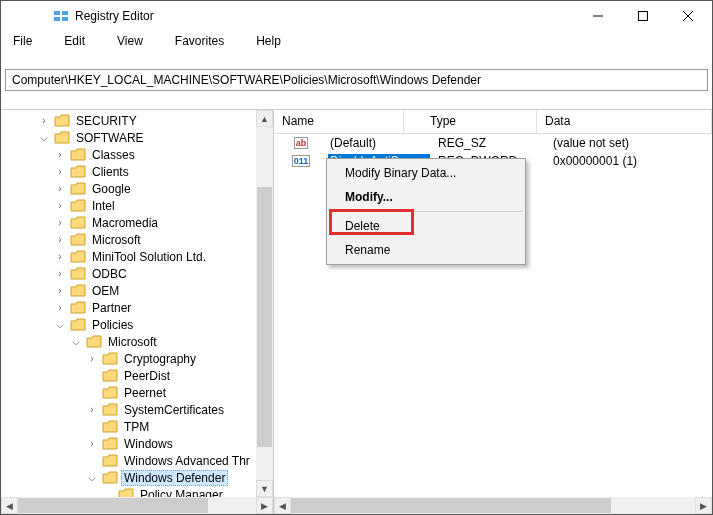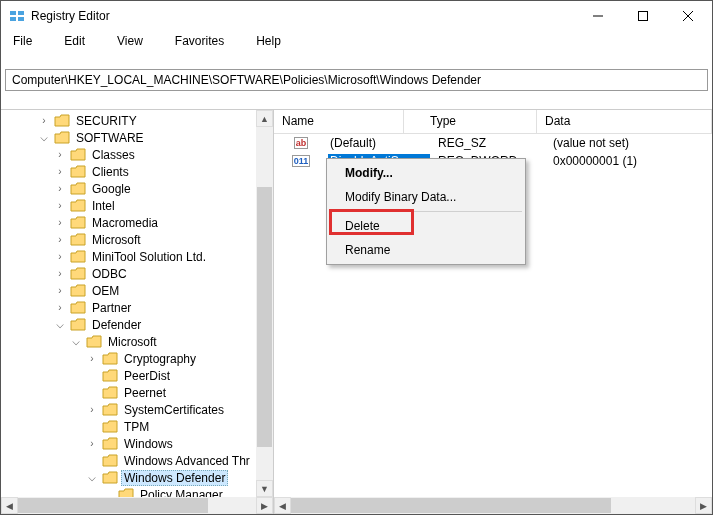--- a/index.html
+++ b/index.html
@@ -1,18 +1,18 @@
 <!DOCTYPE html>
 <html><head>
 <meta charset="utf-8">
 <style>
 * { box-sizing: border-box; margin: 0; padding: 0; }
 body { font-family: "Segoe UI", Tahoma, sans-serif; font-size: 12px; background: #fff; color: #000; }
 .window { width: 713px; height: 515px; border: 1px solid #555; background: #fff; display: flex; flex-direction: column; }
-.titlebar { height: 30px; display: flex; align-items: center; padding: 0 2px 0 8px; }
+.titlebar { height: 30px; display: flex; align-items: center; padding: 0 2px 0 8px; margin-left: 44px; }
 .titlebar-icon { width: 16px; height: 16px; margin-right: 6px; }
 .title-text { flex: 1; font-size: 12px; }
 .win-controls { display: flex; }
 .win-btn { width: 45px; height: 28px; display: flex; align-items: center; justify-content: center; }
 .menubar { height: 20px; display: flex; align-items: center; padding: 0 4px; gap: 16px; }
 .menu-item { padding: 2px 8px; }
 .addrbar { height: 22px; border: 1px solid #999; margin: 18px 4px; padding: 2px 6px; font-size: 12px; display: flex; align-items: center; background: #fff; }
 .content { flex: 1; display: flex; border-top: 1px solid #ccc; min-height: 0; }
 .tree-pane { width: 273px; border-right: 1px solid #ccc; overflow: hidden; position: relative; }
 .tree-inner { overflow: hidden; height: calc(100% - 17px); }
@@ -184,21 +184,21 @@
               <span class="folder-icon"><svg width="16" height="14" viewBox="0 0 16 14">
                   <path d="M1 3 L6 3 L7 1 L15 1 L15 12 L1 12 Z" fill="#ffd97a" stroke="#c9a227"></path>
                 </svg></span>
               <span class="tree-label">Partner</span>
             </div>
             <div class="tree-row" style="padding-left: 48px;">
               <span class="exp">⌵</span>
               <span class="folder-icon"><svg width="16" height="14" viewBox="0 0 16 14">
                   <path d="M1 3 L6 3 L7 1 L15 1 L15 12 L1 12 Z" fill="#ffd97a" stroke="#c9a227"></path>
                 </svg></span>
-              <span class="tree-label">Defender</span>
+              <span class="tree-label">Policies</span>
             </div>
             <div class="tree-row" style="padding-left: 64px;">
               <span class="exp">⌵</span>
               <span class="folder-icon"><svg width="16" height="14" viewBox="0 0 16 14">
                   <path d="M1 3 L6 3 L7 1 L15 1 L15 12 L1 12 Z" fill="#ffd97a" stroke="#c9a227"></path>
                 </svg></span>
               <span class="tree-label">Microsoft</span>
             </div>
             <div class="tree-row" style="padding-left: 80px;">
               <span class="exp">›</span>
@@ -300,22 +300,22 @@
             <span class="row-icon">
               <span class="bin-icon">011</span>
             </span>
             <span class="row-name">DisableAntiSpy...</span>
             <span class="row-type">REG_DWORD</span>
             <span class="row-data">0x00000001 (1)</span>
           </div>
         </div>
 
       <div class="ctx-menu" style="left:52px;top:48px">
+        <div class="ctx-item">Modify Binary Data...</div>
         <div class="ctx-item bold">Modify...</div>
-        <div class="ctx-item">Modify Binary Data...</div>
         <div class="ctx-sep"></div>
         <div class="ctx-item">Delete</div>
         <div class="ctx-item">Rename</div>
       </div>
       <div class="red-box" style="left:55px;top:99px;width:85px;height:26px"></div>
 
       <div class="scrollbar-h">
         <div class="sb-btn">◀</div>
         <div class="sb-track">
             <div class="sb-thumb" style="left:0;width:320px"></div>

